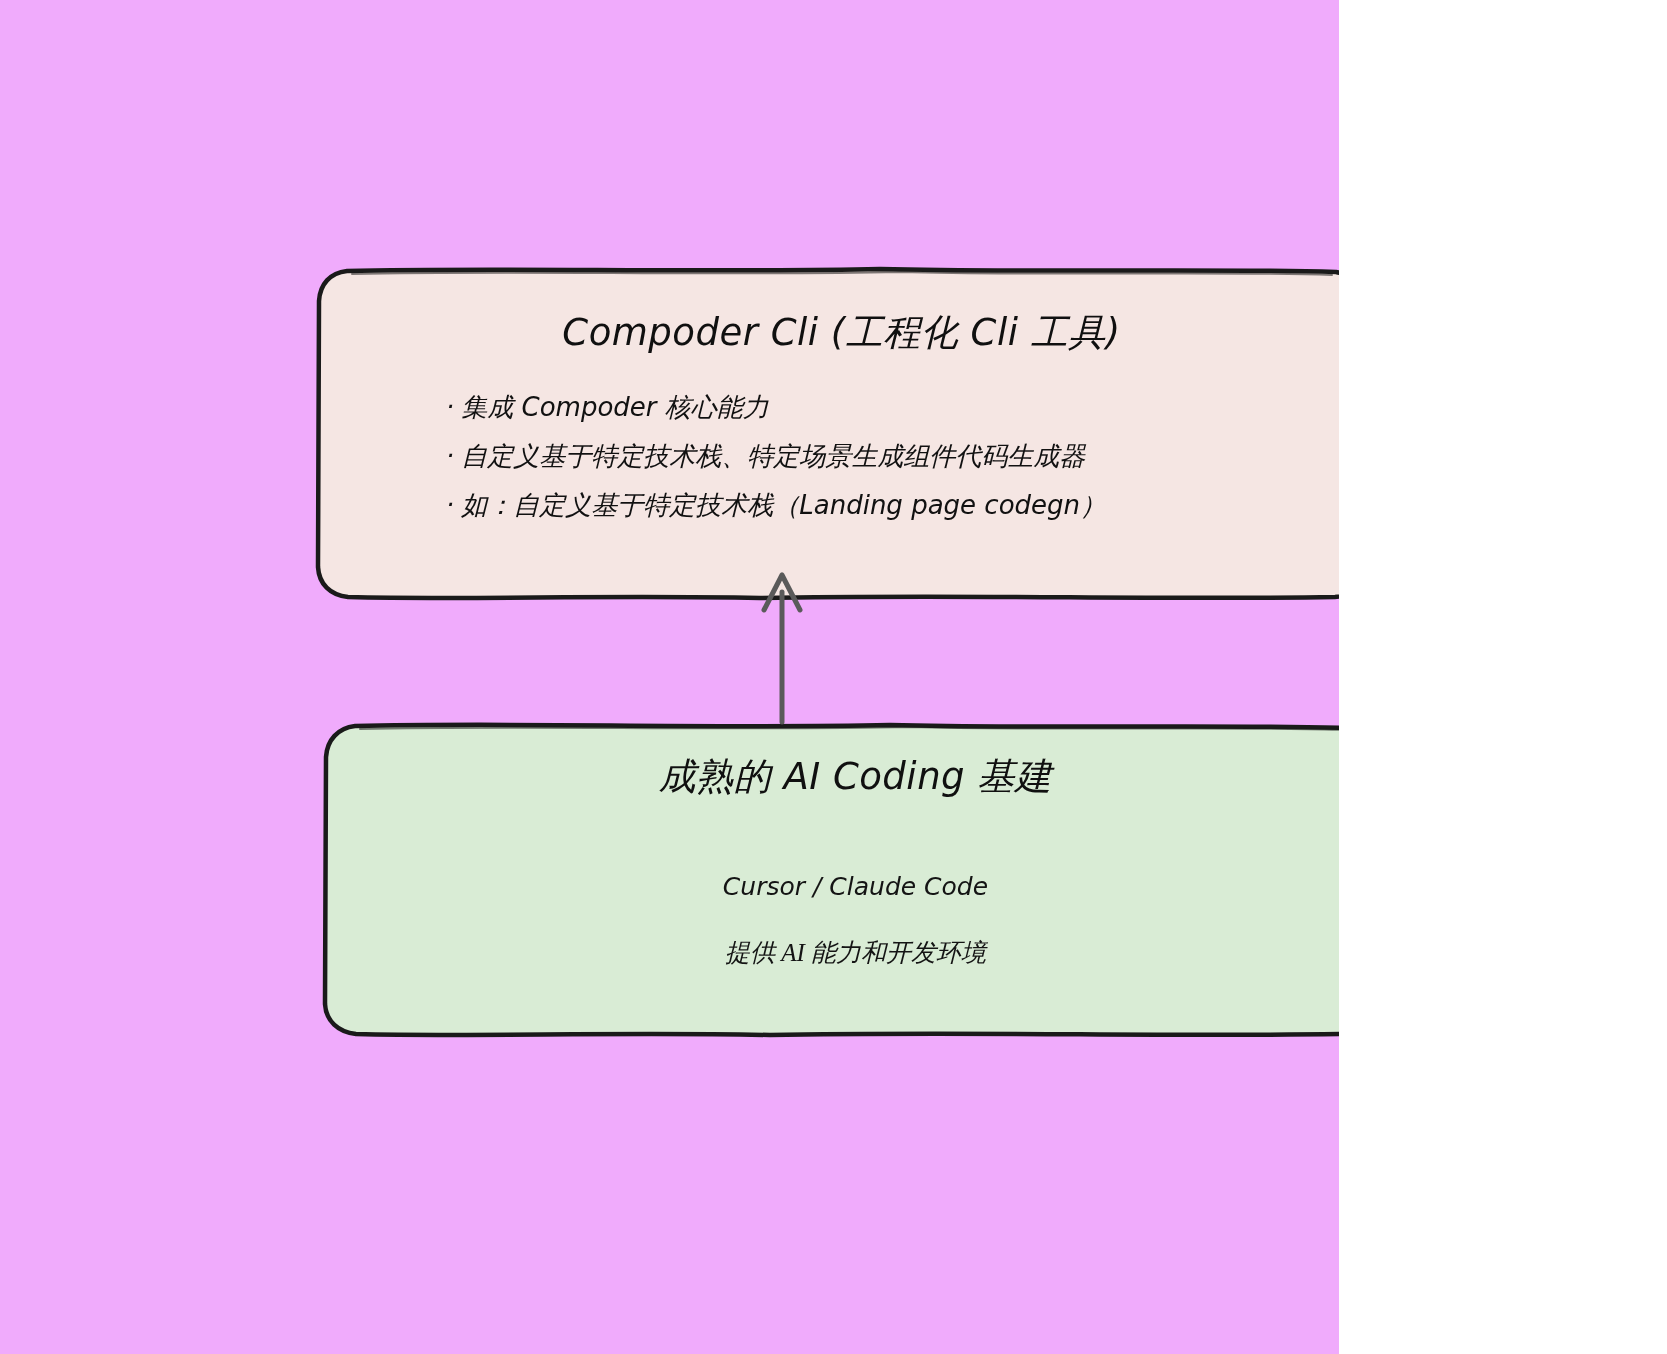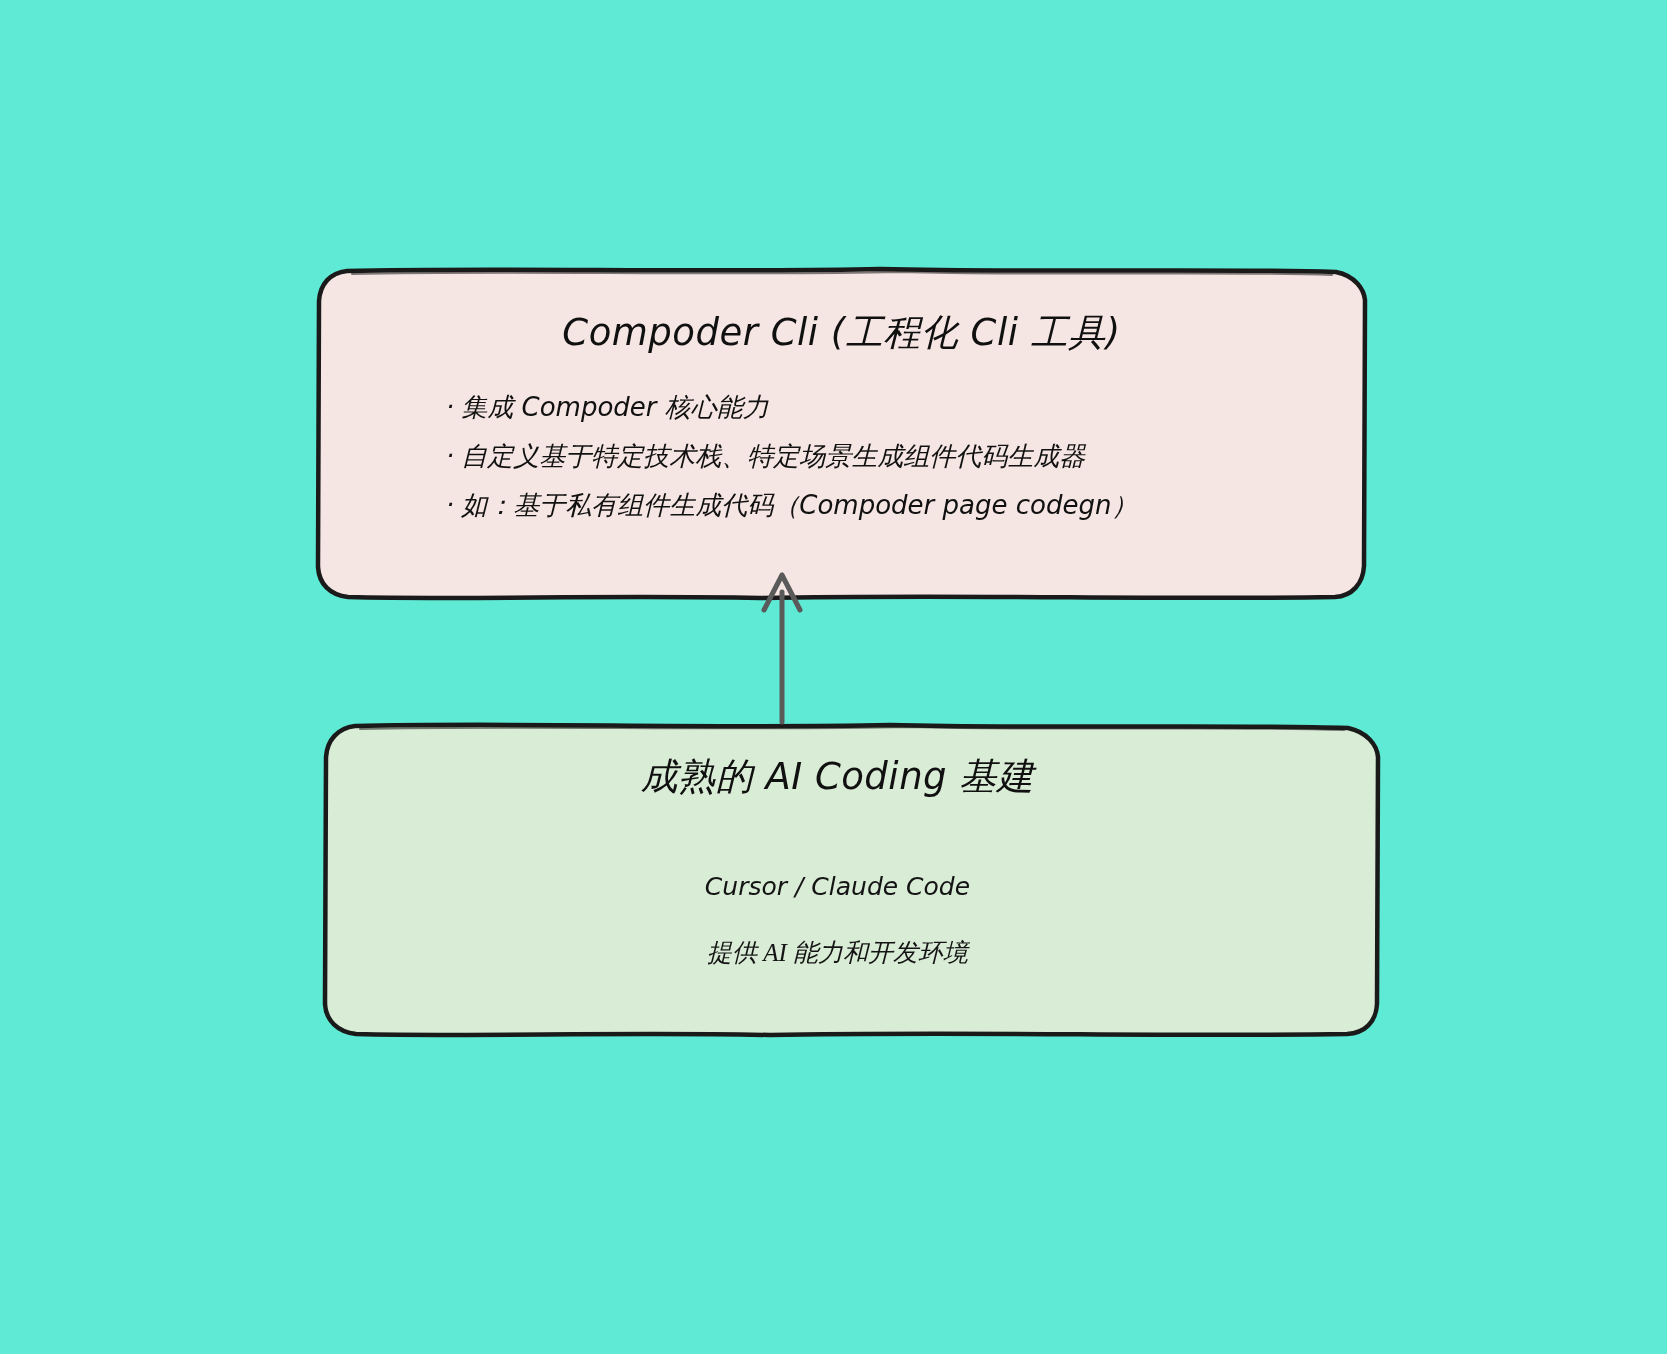--- a/index.html
+++ b/index.html
@@ -5,23 +5,23 @@
   html, body {
     margin: 0;
     padding: 0;
     background: #ffffff;
   }
   body {
     font-family: "DejaVu Sans", sans-serif;
   }
   #canvas {
     position: relative;
-    width: 1667px;
+    width: 1339px;
     height: 1354px;
-    background: #5eead4;
+    background: #f0abfc;
     overflow: hidden;
   }
   .diagram-svg {
     position: absolute;
     left: 0;
     top: 0;
     width: 1667px;
     height: 1354px;
   }
   
@@ -32,21 +32,21 @@
     flex-direction: column;
     align-items: center;
   }
   #node-compoder-cli {
     left: 318px;
     top: 270px;
     width: 1047px;
     height: 328px;
   }
   #node-ai-coding {
-    left: 311px;
+    left: 329px;
     top: 725px;
     width: 1053px;
     height: 310px;
   }
   
   .node-title {
     font-family: "DejaVu Sans", sans-serif;
     font-size: 37px;
     font-style: italic;
     font-weight: 400;
@@ -143,21 +143,21 @@
       <li class="bullet-item">
         <span class="bullet-dot">·</span>
         <span>集成 Compoder 核心能力</span>
       </li>
       <li class="bullet-item">
         <span class="bullet-dot">·</span>
         <span>自定义基于特定技术栈、特定场景生成组件代码生成器</span>
       </li>
       <li class="bullet-item">
         <span class="bullet-dot">·</span>
-        <span> 如：基于私有组件生成代码（Compoder page  codegn）</span>
+        <span> 如：自定义基于特定技术栈（Landing page  codegn）</span>
       </li>
     </ul>
   </div>
 
   <div class="node" id="node-ai-coding">
     <div class="node-title">成熟的 AI Coding 基建</div>
     <div class="sub-line first">Cursor / Claude Code</div>
     <div class="sub-line second">提供 AI 能力和开发环境</div>
   </div>
 

